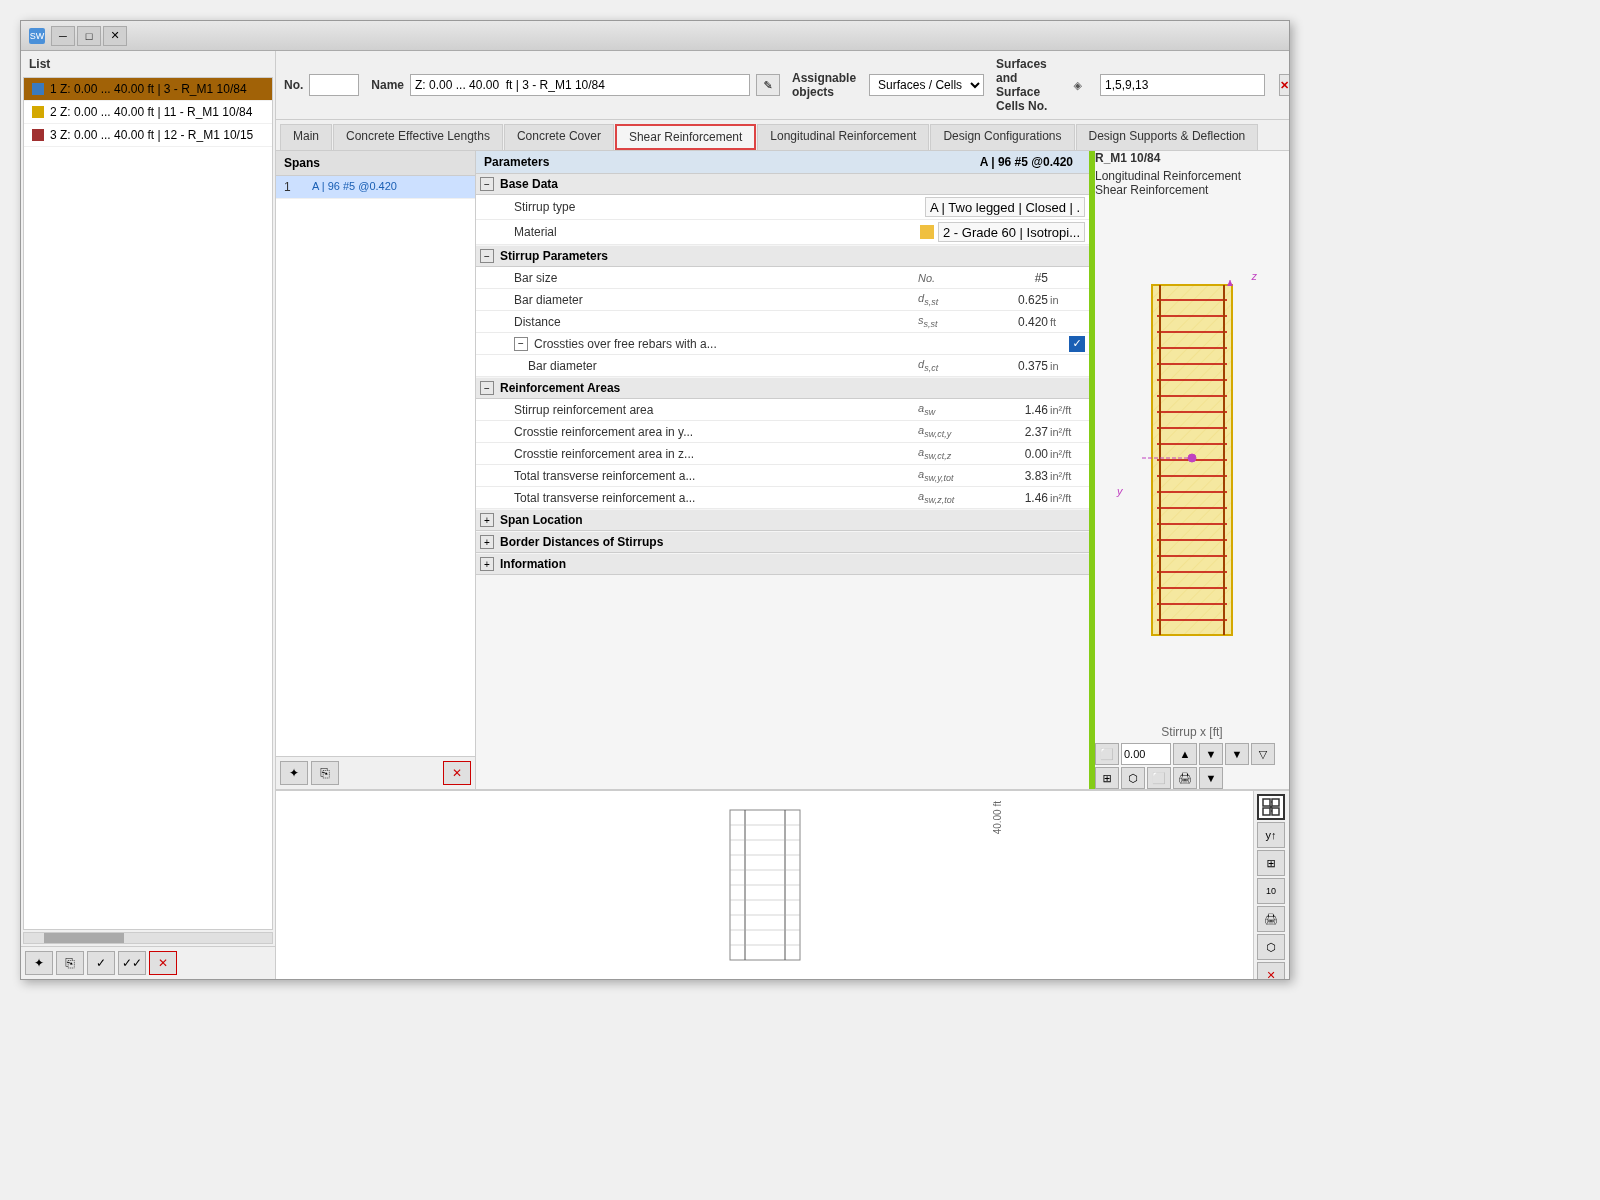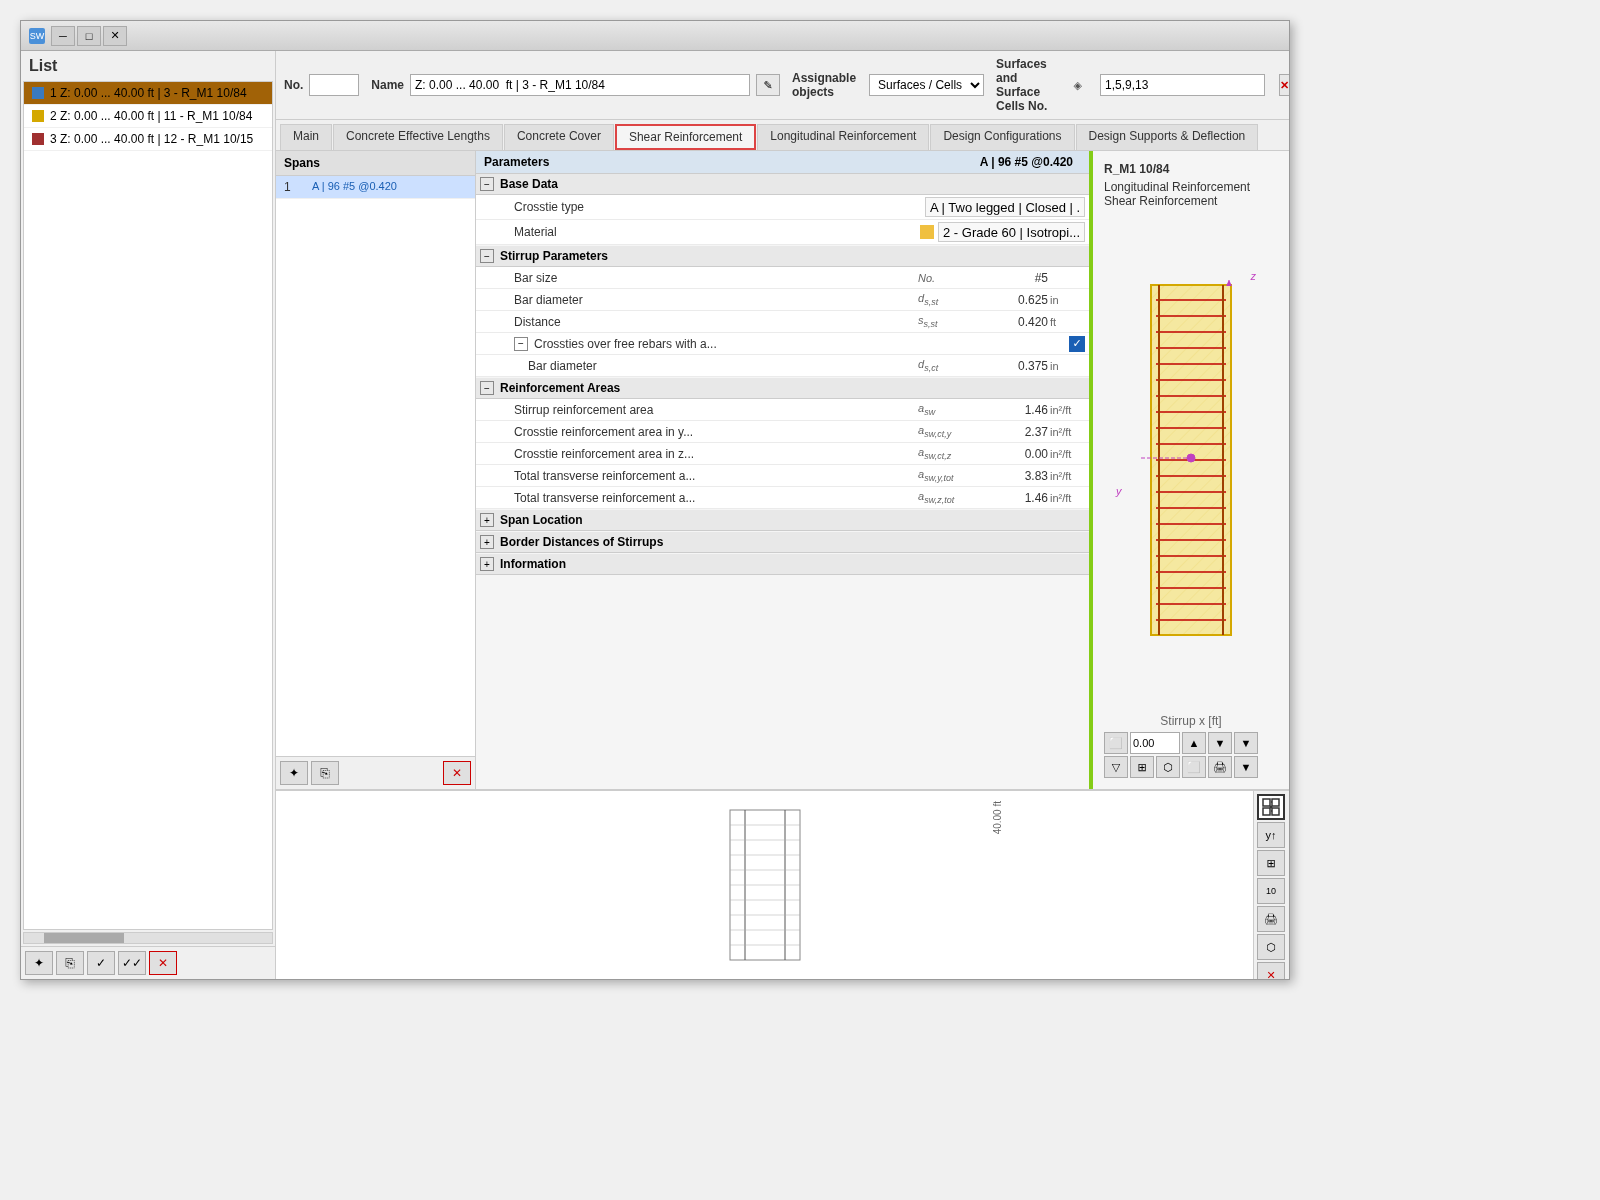--- a/index.html
+++ b/index.html
@@ -52,21 +52,21 @@
       width: 255px;
       background: #f0f0f0;
       border-right: 1px solid #ccc;
       display: flex;
       flex-direction: column;
       flex-shrink: 0;
     }
     .sidebar-header {
       padding: 6px 8px;
       font-weight: bold;
-      font-size: 16px;
+      font-size: 12px;
       color: #333;
       background: #f0f0f0;
     }
     .sidebar-list {
       flex: 1;
       overflow-y: auto;
       background: white;
       border: 1px solid #ccc;
       margin: 0 2px;
     }
@@ -325,26 +325,26 @@
     .yellow-box {
       width: 14px; height: 14px;
       background: #f0c040;
       display: inline-block;
       margin-right: 4px;
     }
     
     
     .diagram-panel {
       width: 200px;
-      border-left: 4px solid #84cc16;
+      border-left: 6px solid #84cc16;
       background: #f5f5f5;
       display: flex;
       flex-direction: column;
       flex-shrink: 0;
-      padding: 11px;
+      padding: 0;
       justify-content: center;
     }
     .diagram-title {
       font-size: 12px;
       font-weight: bold;
       color: #333;
       margin-bottom: 4px;
     }
     .diagram-labels {
       font-size: 11px;
@@ -530,21 +530,21 @@
             <span class="ph-right">A | 96 #5 @0.420</span>
           </div>
 
           <div class="section-wrapper">
             <div class="section-header">
               <span class="expand-icon">−</span>
               <span class="section-title">Base Data</span>
             </div>
             <div>
               <div class="param-row indent1">
-                <span class="param-name">Crosstie type</span>
+                <span class="param-name">Stirrup type</span>
                 <span class="param-sym"></span>
                 <input class="param-control" type="text" value="A | Two legged | Closed | ..." style="">
               </div>
               <div class="param-row indent1">
                 <span class="param-name">Material</span>
                 <span class="param-sym"></span>
                 <span class="yellow-box"></span>
                 <input class="param-control" type="text" value="2 - Grade 60 | Isotropi..." style="width: 147px;">
               </div>
             </div>

